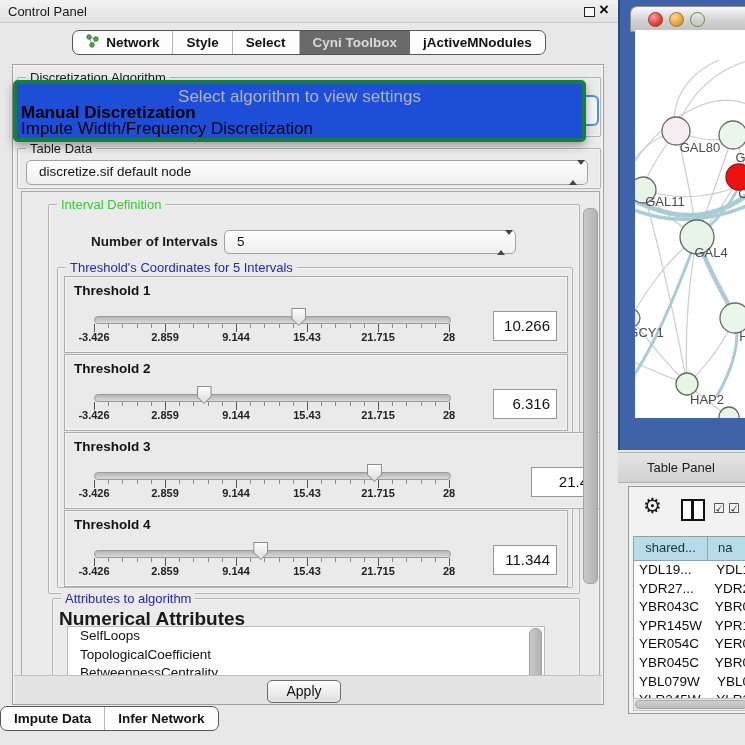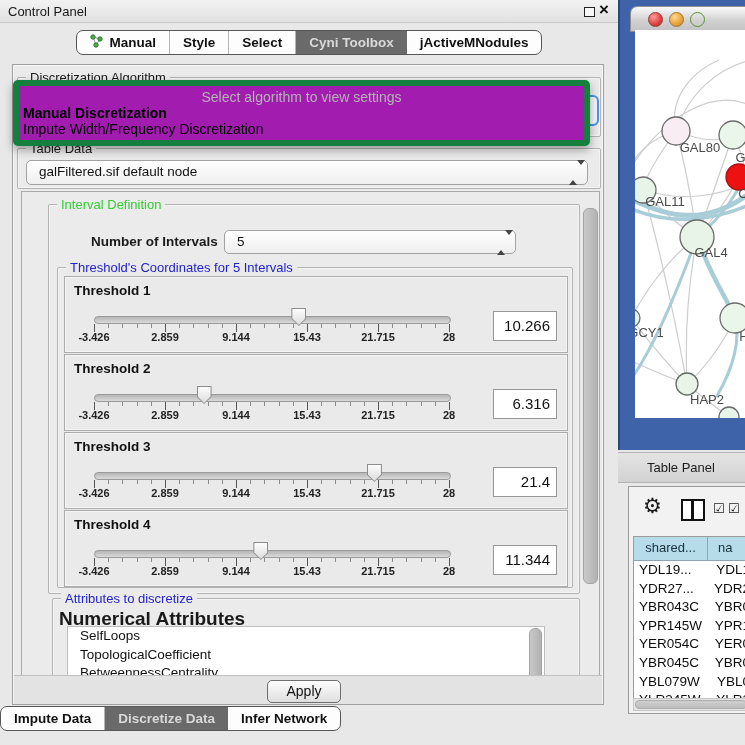--- a/index.html
+++ b/index.html
@@ -28,22 +28,22 @@
   .gtitle.blue{color:#2323cc;}
   .combo{position:absolute;border:1px solid #a2a2a2;border-radius:5px;background:linear-gradient(#ffffff,#efefef);
          font-size:13.5px;color:#111;}
   .combo .v{position:absolute;left:12px;top:3px;}
   .spin{position:absolute;right:9px;top:4px;width:9px;}
   .spin .up{width:0;height:0;border-left:4.5px solid transparent;border-right:4.5px solid transparent;
             border-bottom:5px solid #444;margin-bottom:3px;}
   .spin .dn{width:0;height:0;border-left:4.5px solid transparent;border-right:4.5px solid transparent;
             border-top:5px solid #444;}
   
-  .popup{left:13px;top:80px;width:565px;height:54px;background:#a21caf;border:6px solid #15803d;
-         border-radius:5px;box-shadow:0 4px 10px rgba(0,0,0,.35);z-index:30;font-size:14px;}
+  .popup{left:13px;top:80px;width:565px;height:54px;background:#1d4ed8;border:4px solid #15803d;
+         border-radius:5px;box-shadow:0 4px 10px rgba(0,0,0,.35);z-index:30;font-size:17px;}
   .popup .ph{position:absolute;top:3px;left:0;width:100%;text-align:center;color:#b4b4b4;}
   .popup .op1{position:absolute;top:19px;left:4px;font-weight:700;color:#000;}
   .popup .op2{position:absolute;top:35px;left:4px;color:#000;}
   .focusfrag{left:556px;top:94px;width:38px;height:27px;border:2.5px solid #4d90dc;border-radius:6px;
              background:#f2f7fc;z-index:5;}
   
   .scrollpane{left:8px;top:126px;width:577px;height:484px;border:1px solid #a9a9a9;background:#ebebeb;overflow:hidden;}
   .vthumb{position:absolute;border-radius:6px;background:linear-gradient(90deg,#c9c9c9,#b2b2b2);border:1px solid #a2a2a2;}
   
   .thrbox{position:absolute;left:6px;width:502px;height:75px;border:1px solid #ababab;background:#eaeaea;
@@ -107,21 +107,21 @@
     <div class="tabbar" id="topTabs">
         <div class="tabseg">
           <span class="nicon"><svg width="13" height="14" viewBox="0 0 13 14">
               <line x1="3" y1="3" x2="10" y2="5" stroke="#9a9a9a"></line>
               <line x1="3" y1="3" x2="6" y2="11" stroke="#9a9a9a"></line>
               <line x1="10" y1="5" x2="6" y2="11" stroke="#9a9a9a"></line>
               <circle cx="3" cy="3" r="2.2" fill="#55aa44" stroke="#2e7d32"></circle>
               <circle cx="10" cy="5" r="2.2" fill="#55aa44" stroke="#2e7d32"></circle>
               <circle cx="6" cy="11" r="2.2" fill="#55aa44" stroke="#2e7d32"></circle>
             </svg></span>
-          <span>Manual</span>
+          <span>Network</span>
         </div>
         <div class="tabseg">
           <span>Style</span>
         </div>
         <div class="tabseg">
           <span>Select</span>
         </div>
         <div class="tabseg sel">
           <span>Cyni Toolbox</span>
         </div>
@@ -134,21 +134,21 @@
   <div class="abs outer">
 
     <div class="group" style="left:4px;top:12px;width:582px;height:58px;">
       <span class="gtitle">Discretization Algorithm</span>
     </div>
     <div class="abs focusfrag" style="left:544px;top:30px;"></div>
 
     <div class="group" style="left:4px;top:83px;width:582px;height:39px;">
       <span class="gtitle">Table Data</span>
       <div class="combo" style="left:8px;top:11px;width:560px;height:23px;">
-        <span class="v">galFiltered.sif default node</span>
+        <span class="v">discretize.sif default node</span>
         <span class="spin"><span class="up"></span><span class="dn"></span></span>
       </div>
     </div>
 
     <div class="abs scrollpane">
 
       <div class="group" style="left:26px;top:12px;width:530px;height:388px;">
         <span class="gtitle green">Interval Definition</span>
 
         <span class="abs" style="left:42px;top:29px;font-size:13.5px;font-weight:700;">Number of Intervals</span>
@@ -237,21 +237,21 @@
                   <div class="ticklab" style="left: 112px;">9.144</div>
                   <div class="ticklab" style="left: 183px;">15.43</div>
                   <div class="ticklab" style="left: 254px;">21.715</div>
                   <div class="ticklab" style="left: 325px;">28</div>
                   <div class="thumbo" style="left: 102.549px;">
                     <div class="thumbi"></div>
                   </div>
                 </div>
                 <div class="valbox">6.316</div>
               </div>
-              <div class="thrbox" style="top: 164px;">
+              <div class="thrbox" style="top: 164px; padding-left: 38px;">
                 <div class="thrlabel">Threshold 3</div>
                 <div class="slider">
                   <div class="track"></div>
                   <div class="tick" style="left: 0px; height: 8px; background: rgb(85, 85, 85);"></div>
                   <div class="tick" style="left: 14.2px; height: 4px; background: rgb(138, 138, 138);"></div>
                   <div class="tick" style="left: 28.4px; height: 4px; background: rgb(138, 138, 138);"></div>
                   <div class="tick" style="left: 42.6px; height: 4px; background: rgb(138, 138, 138);"></div>
                   <div class="tick" style="left: 56.8px; height: 4px; background: rgb(138, 138, 138);"></div>
                   <div class="tick" style="left: 71px; height: 8px; background: rgb(85, 85, 85);"></div>
                   <div class="tick" style="left: 85.2px; height: 4px; background: rgb(138, 138, 138);"></div>
@@ -326,21 +326,21 @@
                     <div class="thumbi"></div>
                   </div>
                 </div>
                 <div class="valbox">11.344</div>
               </div>
             </div>
         </div>
       </div>
 
       <div class="group" style="left:30px;top:406px;width:526px;height:110px;">
-        <span class="gtitle blue">Attributes to discretize</span>
+        <span class="gtitle blue">Attributes to algorithm</span>
         <span class="abs" style="left:6px;top:9px;font-size:19px;font-weight:700;">Numerical Attributes</span>
         <div class="attrlist" style="left:14px;top:27px;width:476px;height:70px;" id="attrList">
             <div class="it">SelfLoops</div>
             <div class="it">TopologicalCoefficient</div>
             <div class="it">BetweennessCentrality</div>
           </div>
         <div class="vthumb" style="left:476px;top:29px;width:11px;height:60px;"></div>
       </div>
 
       <div class="vthumb" style="left:561px;top:16px;width:13px;height:374px;"></div>
@@ -348,23 +348,20 @@
 
     <div class="abs applystrip">
       <div class="applybtn">Apply</div>
     </div>
   </div>
 
   <div class="abs" style="left:0;top:706px;width:618px;display:flex;">
     <div class="tabbar" id="bottomTabs">
         <div class="tabseg">
           <span>Impute Data</span>
-        </div>
-        <div class="tabseg sel">
-          <span>Discretize Data</span>
         </div>
         <div class="tabseg">
           <span>Infer Network</span>
         </div>
       </div>
   </div>
 
   <div class="abs popup">
     <div class="ph">Select algorithm to view settings</div>
     <div class="op1">Manual Discretization</div>

